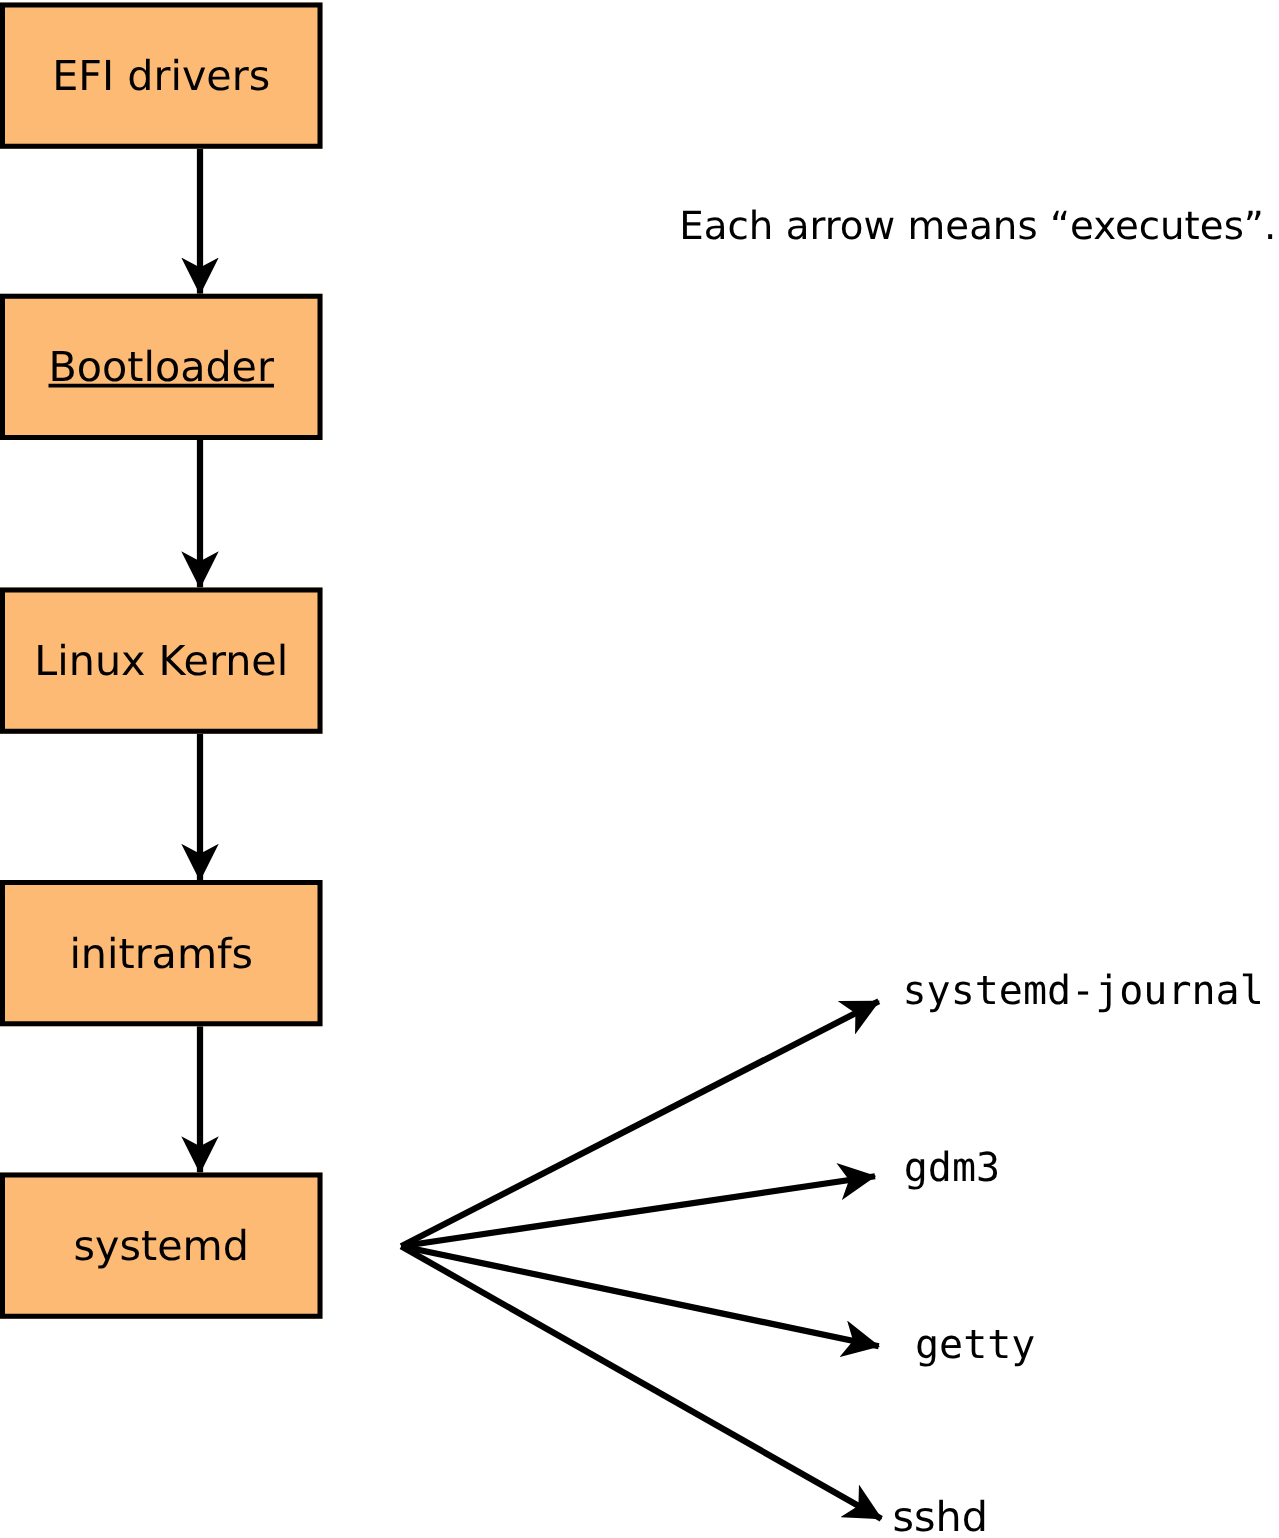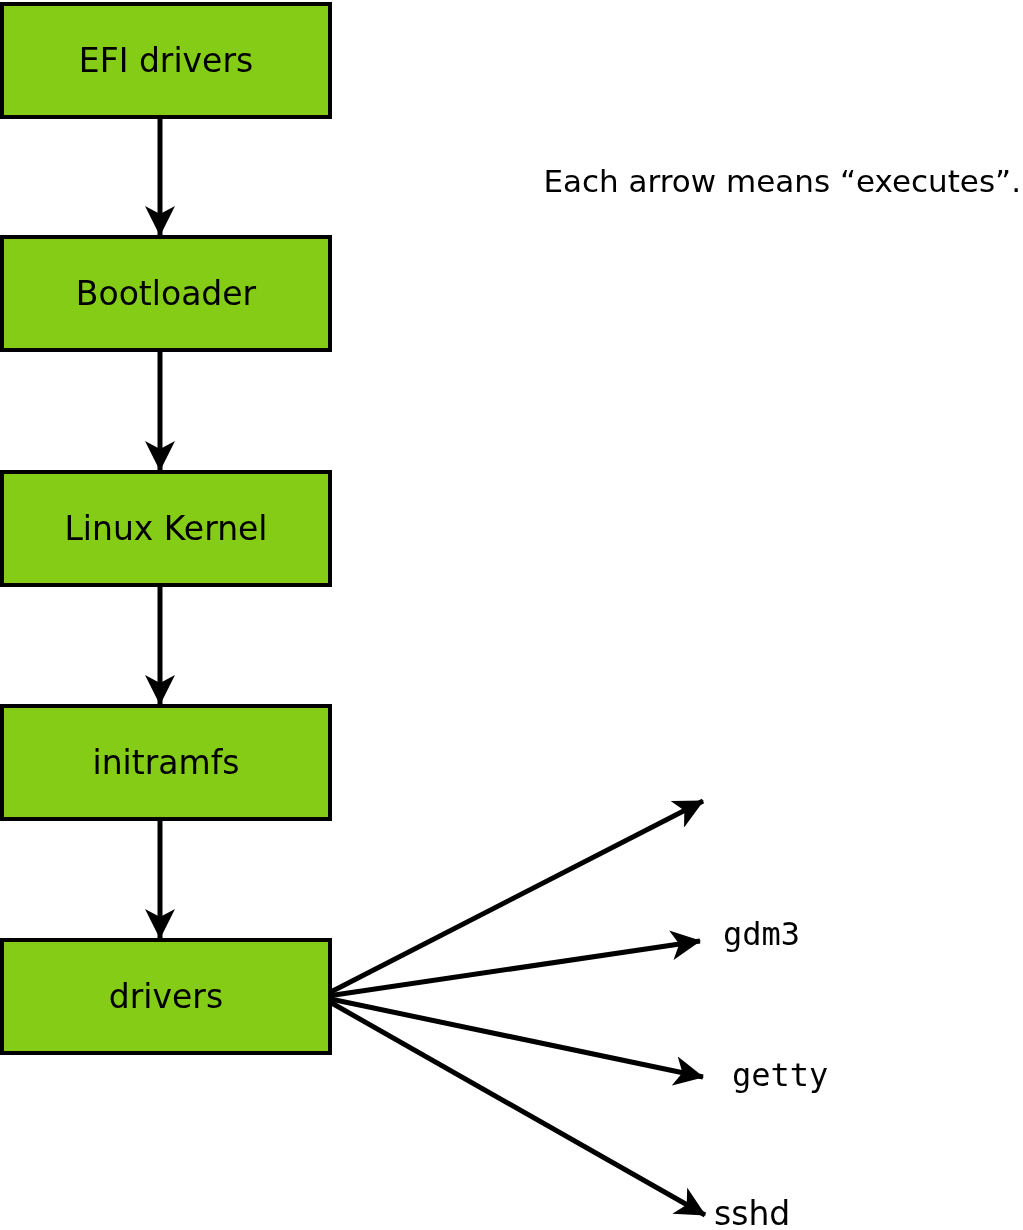--- a/index.html
+++ b/index.html
@@ -19,34 +19,34 @@
   #arrow-layer {
     position: absolute;
     left: 0;
     top: 0;
     width: 1023px;
     height: 1230px;
   }
   .box {
     position: absolute;
     left: 0;
-    width: 332px;
+    width: 258px;
     height: 117px;
     box-sizing: border-box;
     border: 4px solid #000000;
-    background: #84cc16;
+    background: #fdba74;
     display: flex;
     align-items: center;
     justify-content: center;
     font-size: 33px;
     line-height: 1;
     white-space: nowrap;
   }
   .box-efi        { top: 2px;   }
-  .box-bootloader { top: 235px; }
+  .box-bootloader { top: 235px; text-decoration: underline; }
   .box-kernel     { top: 470px; }
   .box-initramfs  { top: 704px; }
   .box-systemd    { top: 938px; }
 
   .spawn-label {
     position: absolute;
     font-family: "DejaVu Sans Mono", monospace;
     font-size: 32px;
     line-height: 32px;
     white-space: nowrap;
@@ -103,20 +103,21 @@
   <div class="box box-bootloader">
     <span>Bootloader</span>
   </div>
   <div class="box box-kernel">
     <span>Linux Kernel</span>
   </div>
   <div class="box box-initramfs">
     <span>initramfs</span>
   </div>
   <div class="box box-systemd">
-    <span>drivers</span>
+    <span>systemd</span>
   </div>
 
+  <div class="spawn-label spawn-journal">systemd-journal</div>
   <div class="spawn-label spawn-gdm3">gdm3</div>
   <div class="spawn-label spawn-getty">getty</div>
   <div class="spawn-label spawn-sshd">sshd</div>
 
 </div>
 
 </body></html>

